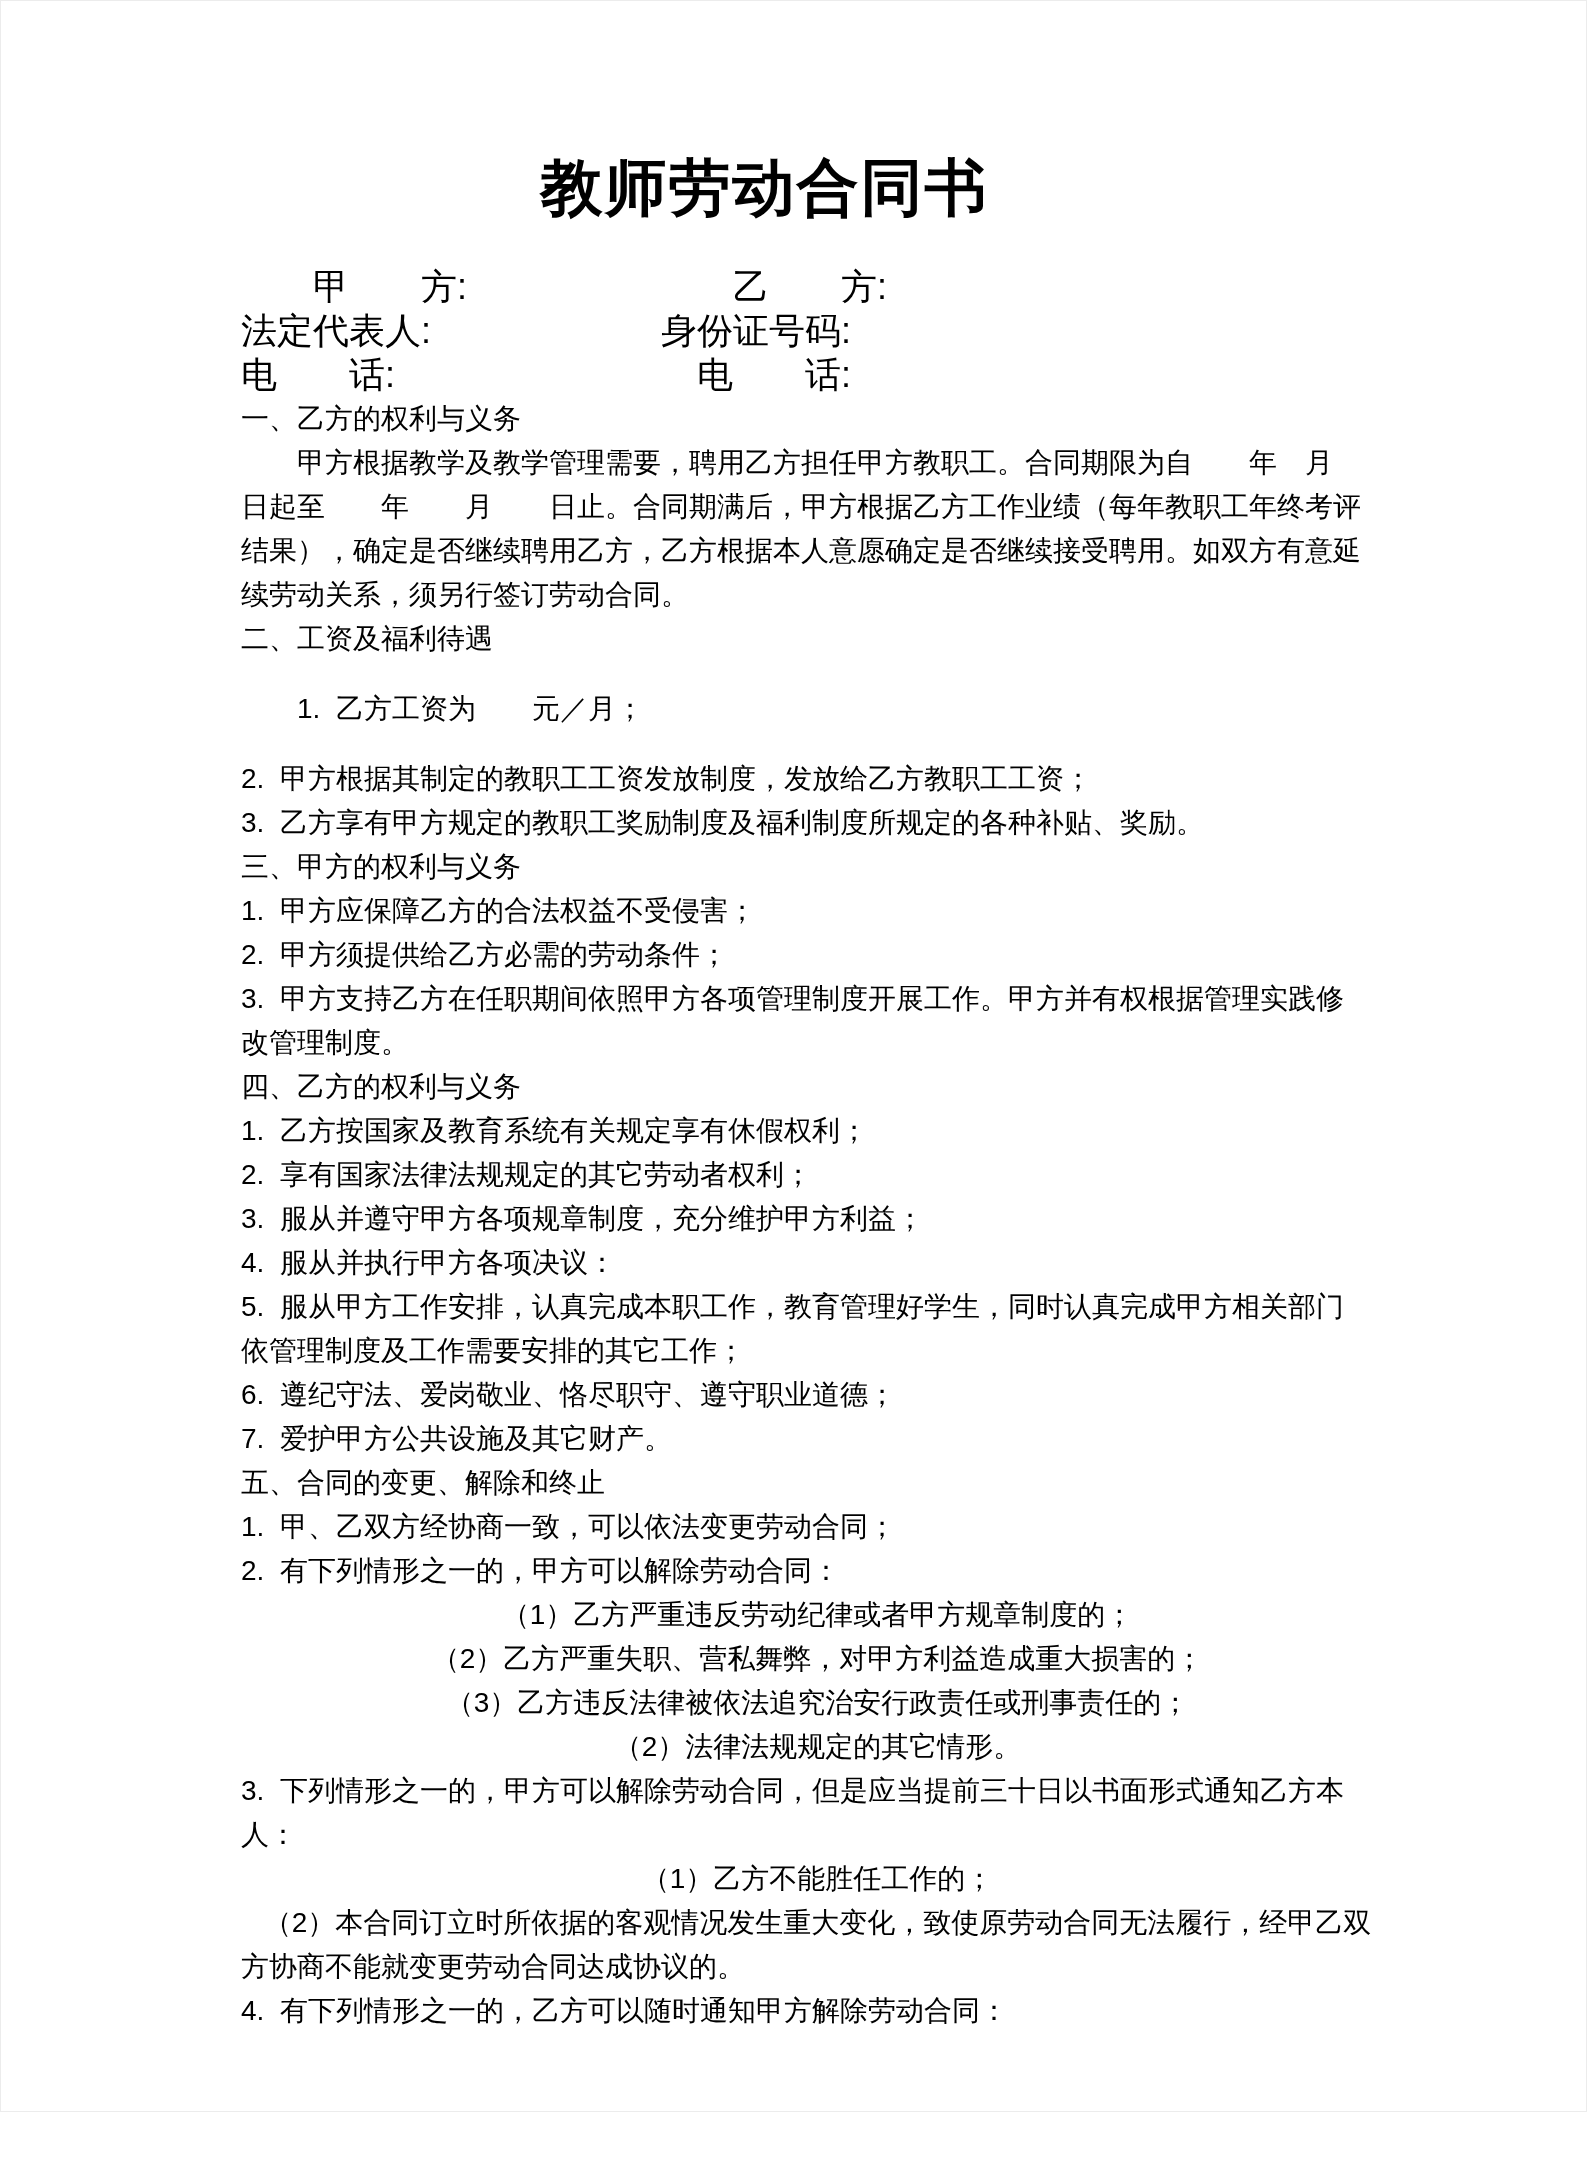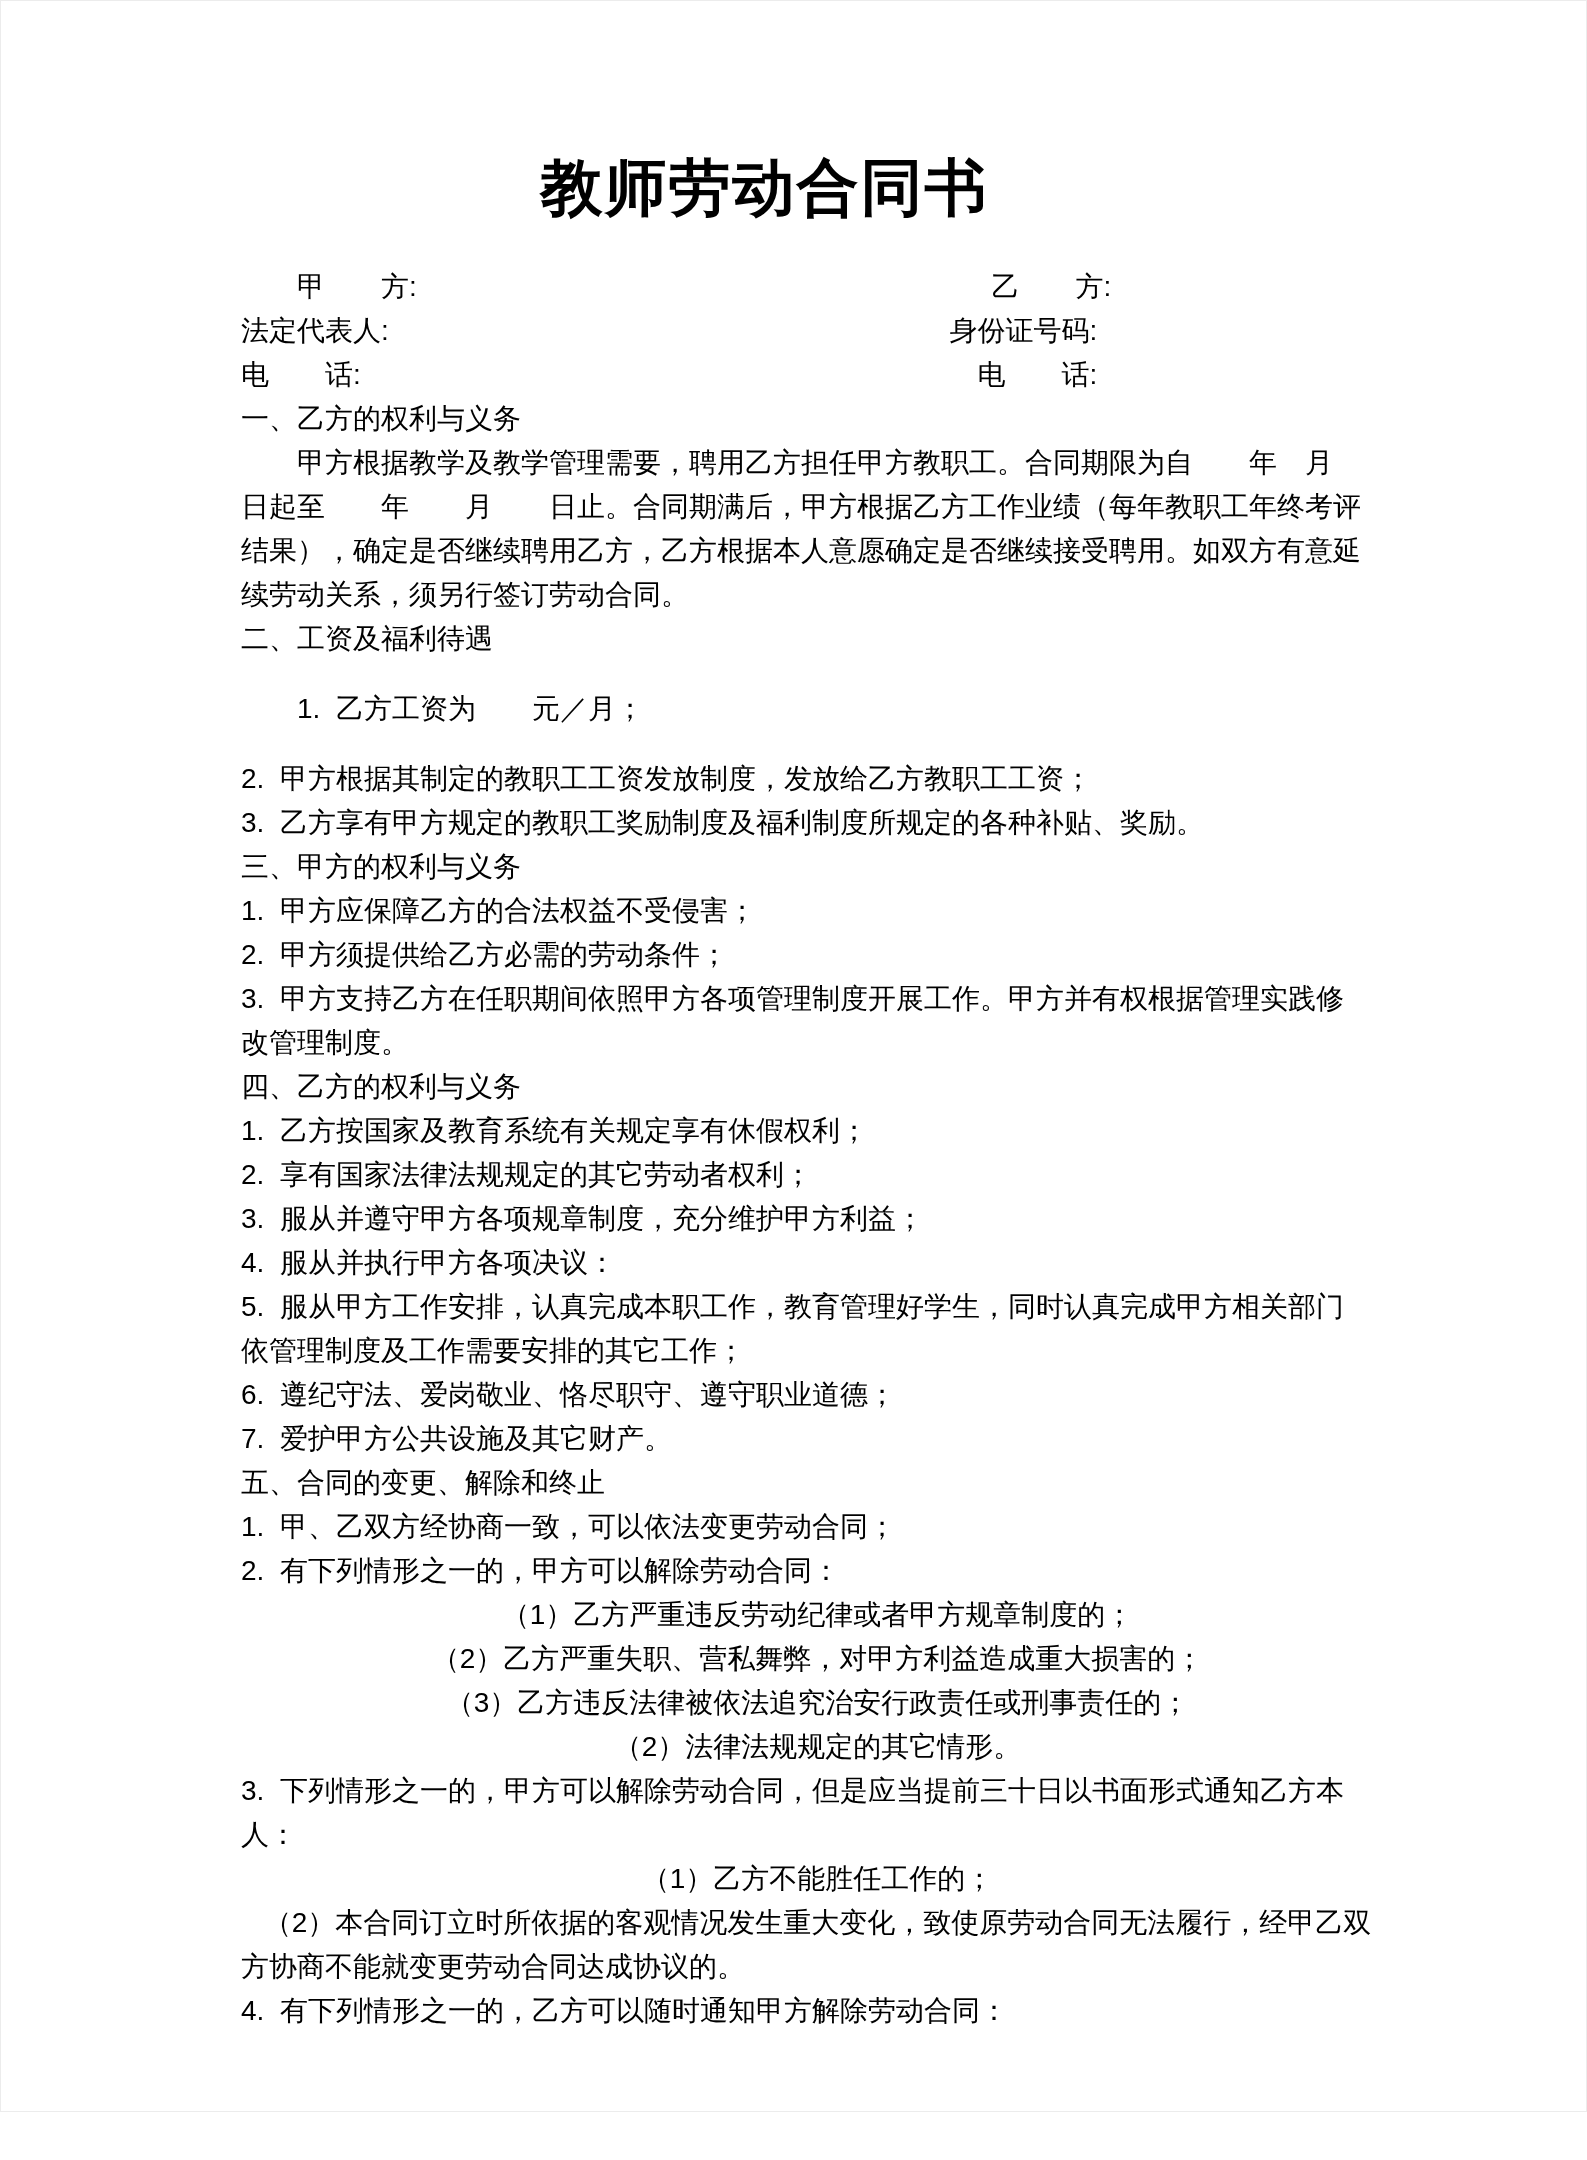--- a/index.html
+++ b/index.html
@@ -21,26 +21,26 @@
     font-weight: 700;
     font-size: 62px;
     line-height: 74px;
     text-align: center;
     letter-spacing: 2px;
     white-space: pre;
   }
   .parties { }
   .prow {
     display: flex;
-    font-size: 28px;
+    font-size: 36px;
     line-height: 44px;
     white-space: pre;
   }
   .pl { flex: 0 0 420px; width: 420px; }
-  .pr { flex: 1 1 auto; text-align: center; }
+  .pr { flex: 1 1 auto; }
   .clauses { }
   .cl {
     font-size: 28px;
     line-height: 44px;
     white-space: pre;
     margin: 0;
   }
   .cl.heading { }
   .cl.indent { padding-left: 56px; }
   .cl.sub { padding-left: 8px; text-align: center; }

